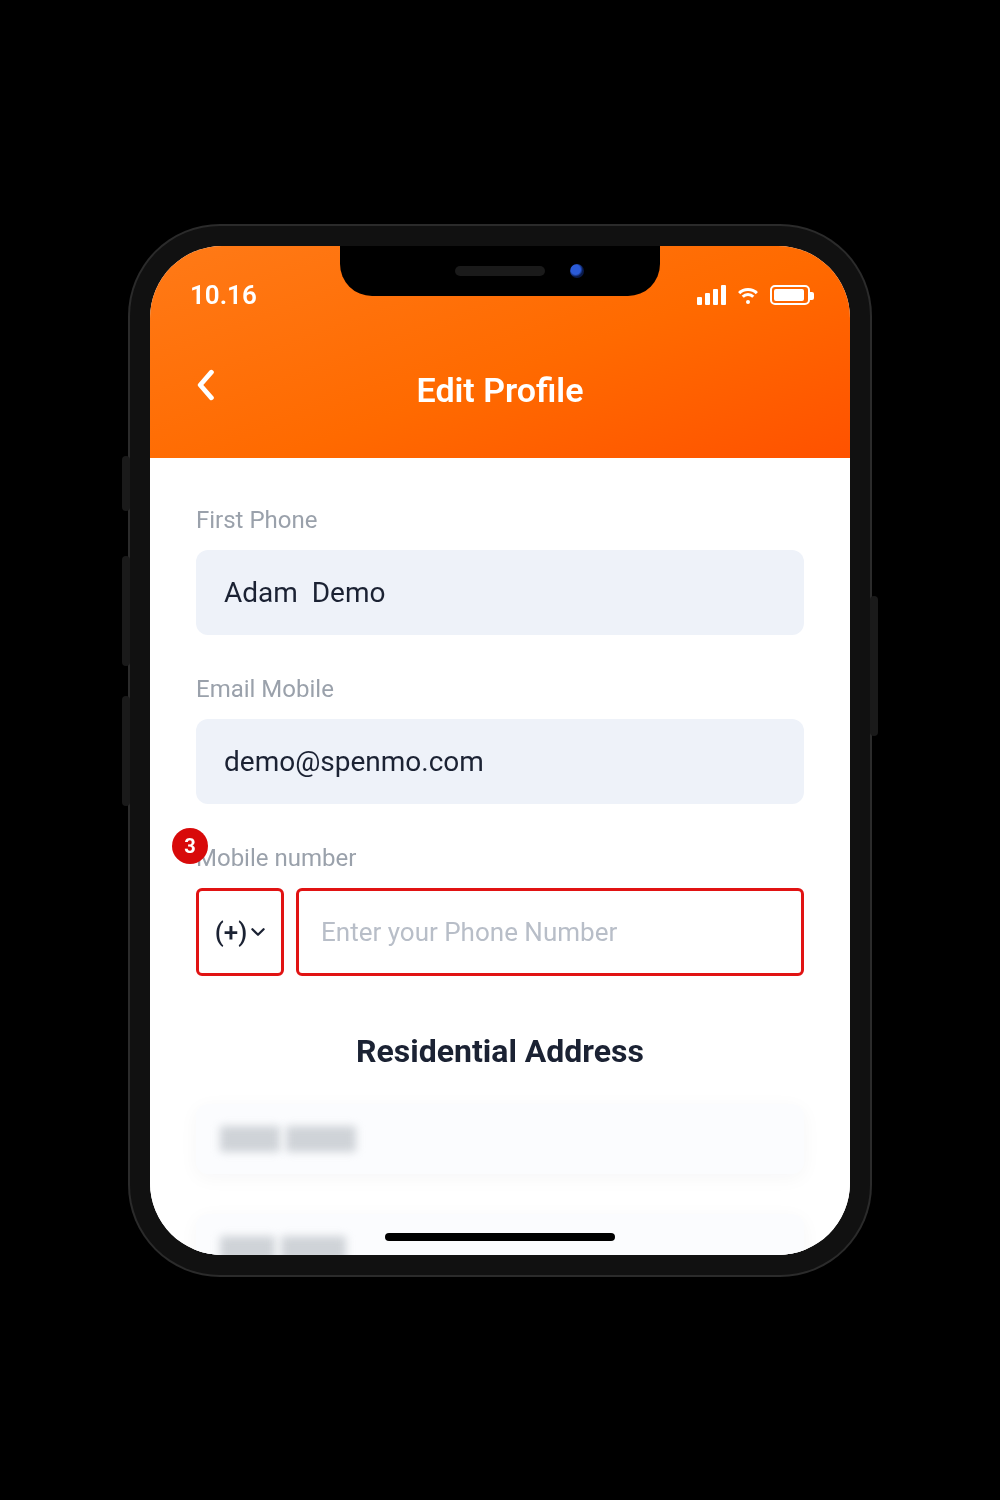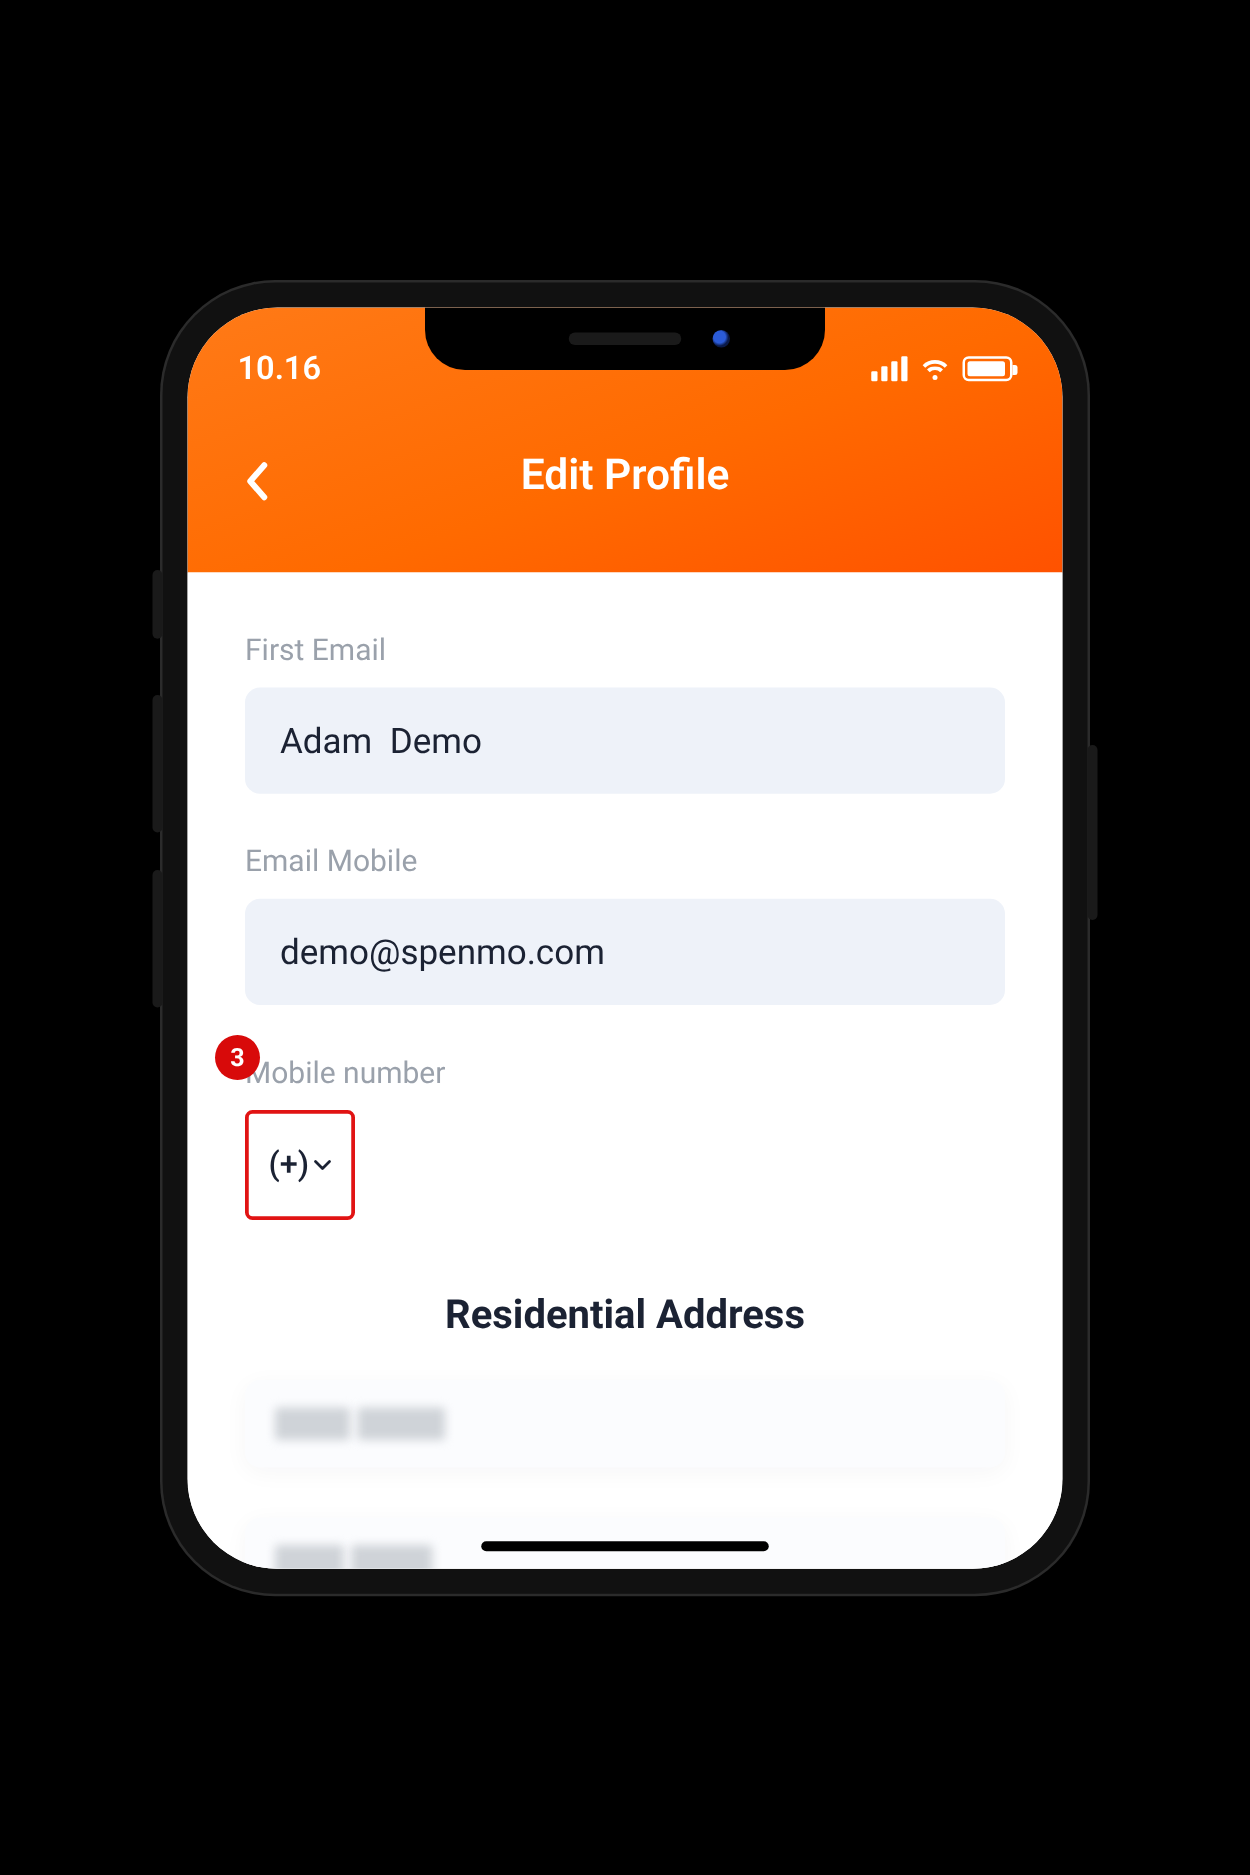--- a/index.html
+++ b/index.html
@@ -104,21 +104,21 @@
     .wifi::before { width: 22px; height: 11px; }
     .wifi::after  { width: 12px; height: 6px; }
     .wifi .dot { position:absolute; left:50%; bottom:0; transform:translateX(-50%); width:4px; height:4px; background:#fff; border-radius:50%;}
     .battery {
       width: 40px; height: 20px; border: 2px solid #fff; border-radius: 5px;
       position: relative;
     }
     .battery::after { content:""; position:absolute; right:-6px; top:5px; width:4px; height:8px; background:#fff; border-radius:0 2px 2px 0;}
     .battery .fill { position:absolute; left:2px; top:2px; bottom:2px; width: 30px; background:#fff; border-radius:2px;}
     .navbar {
-      display: flex; align-items: flex-start;
+      display: flex; align-items: flex-end;
       padding: 40px 30px 48px;
       position: relative;
     }
     .back-btn {
       width: 50px; height: 50px; display:flex; align-items:center; justify-content:center;
       cursor: pointer;
     }
     .back-btn svg { width: 20px; height: 32px; }
     .page-title {
       position: absolute; left: 50%; transform: translateX(-50%);
@@ -227,39 +227,42 @@
               <polyline points="10,2 3,10 10,18" fill="none" stroke="#fff" stroke-width="3" stroke-linecap="round" stroke-linejoin="round"></polyline>
             </svg>
           </div>
           <div class="page-title">Edit Profile</div>
         </div>
       </div>
 
       <div class="content">
 
         <div class="field">
-          <div class="label">First Email</div>
+          <div class="label">First Phone</div>
           <input class="input" type="text" value="Adam  Demo" style="">
         </div>
 
         <div class="field">
           <div class="label">Email Mobile</div>
           <input class="input" type="text" value="demo@spenmo.com" style="">
         </div>
 
         <div class="field mobile-field">
           <div class="annotation-badge">3</div>
           <div class="label">Mobile number</div>
           <div class="mobile-row">
             <div class="cc-select">
               <span>(+)</span>
               <svg viewBox="0 0 10 6">
                 <polyline points="1,1 5,5 9,1" fill="none" stroke="#1b2233" stroke-width="1.6" stroke-linecap="round" stroke-linejoin="round"></polyline>
               </svg>
             </div>
+            <div class="phone-input">
+              <input type="text" placeholder="Enter your Phone Number" style="">
+            </div>
           </div>
         </div>
 
         <div class="section-title">Residential Address</div>
 
         <div class="field">
           <div class="blurred-box">
             <div class="blurred-content">
               <span style="width:60px"></span>
                 <span style="width:70px"></span>

